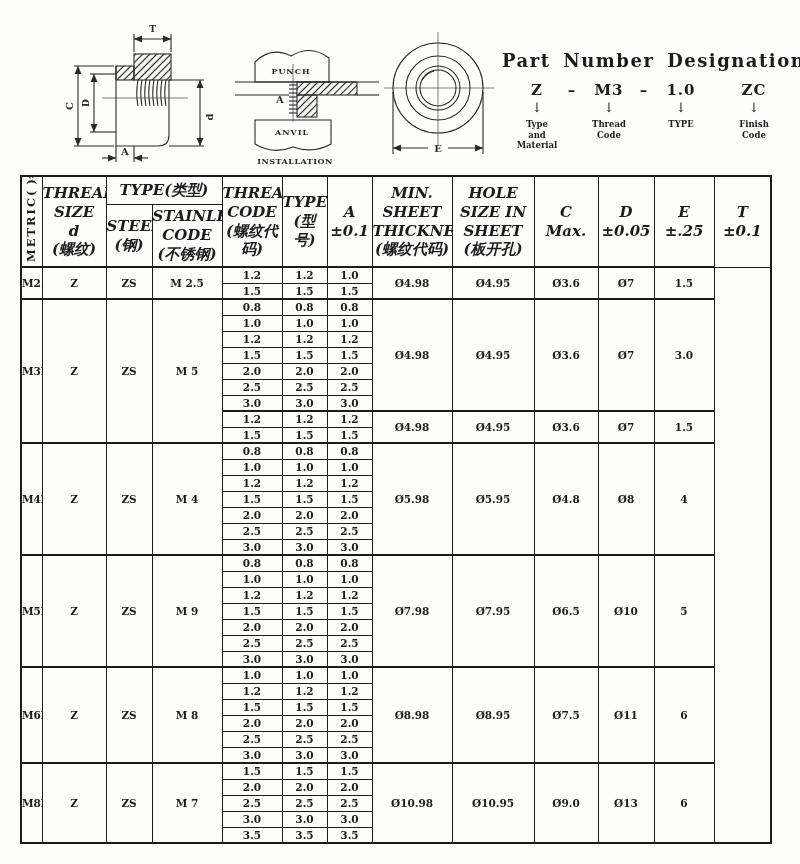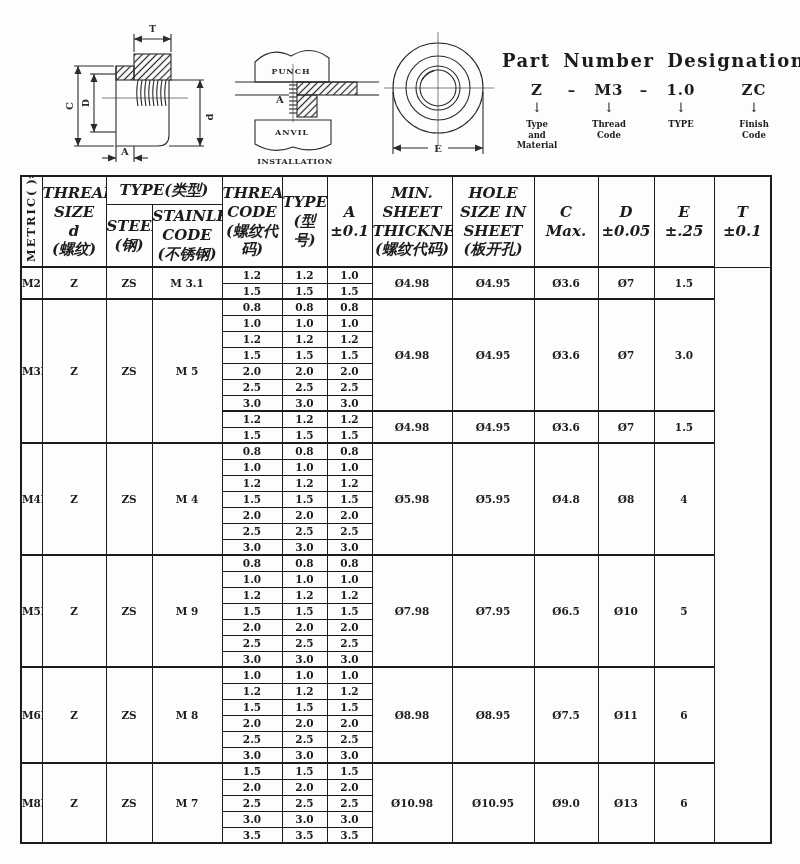--- a/index.html
+++ b/index.html
@@ -225,21 +225,21 @@
         <th>STAINLESS
 CODE
 (不锈钢)</th>
       </tr>
     </thead>
     <tbody id="spec-tbody">
         <tr>
           <td rowspan="2" class="tk">M2.5X0.45</td>
           <td rowspan="2" class="tk">Z</td>
           <td rowspan="2" class="tk">ZS</td>
-          <td rowspan="2" class="tk">M 3.1</td>
+          <td rowspan="2" class="tk">M 2.5</td>
           <td class="tk">1.2</td>
           <td class="tk">1.2</td>
           <td class="tk">1.0</td>
           <td rowspan="2" class="tk">Ø4.98</td>
           <td rowspan="2" class="tk">Ø4.95</td>
           <td rowspan="2" class="tk">Ø3.6</td>
           <td rowspan="2" class="tk">Ø7</td>
           <td rowspan="2" class="tk">1.5</td>
         </tr>
         <tr>

